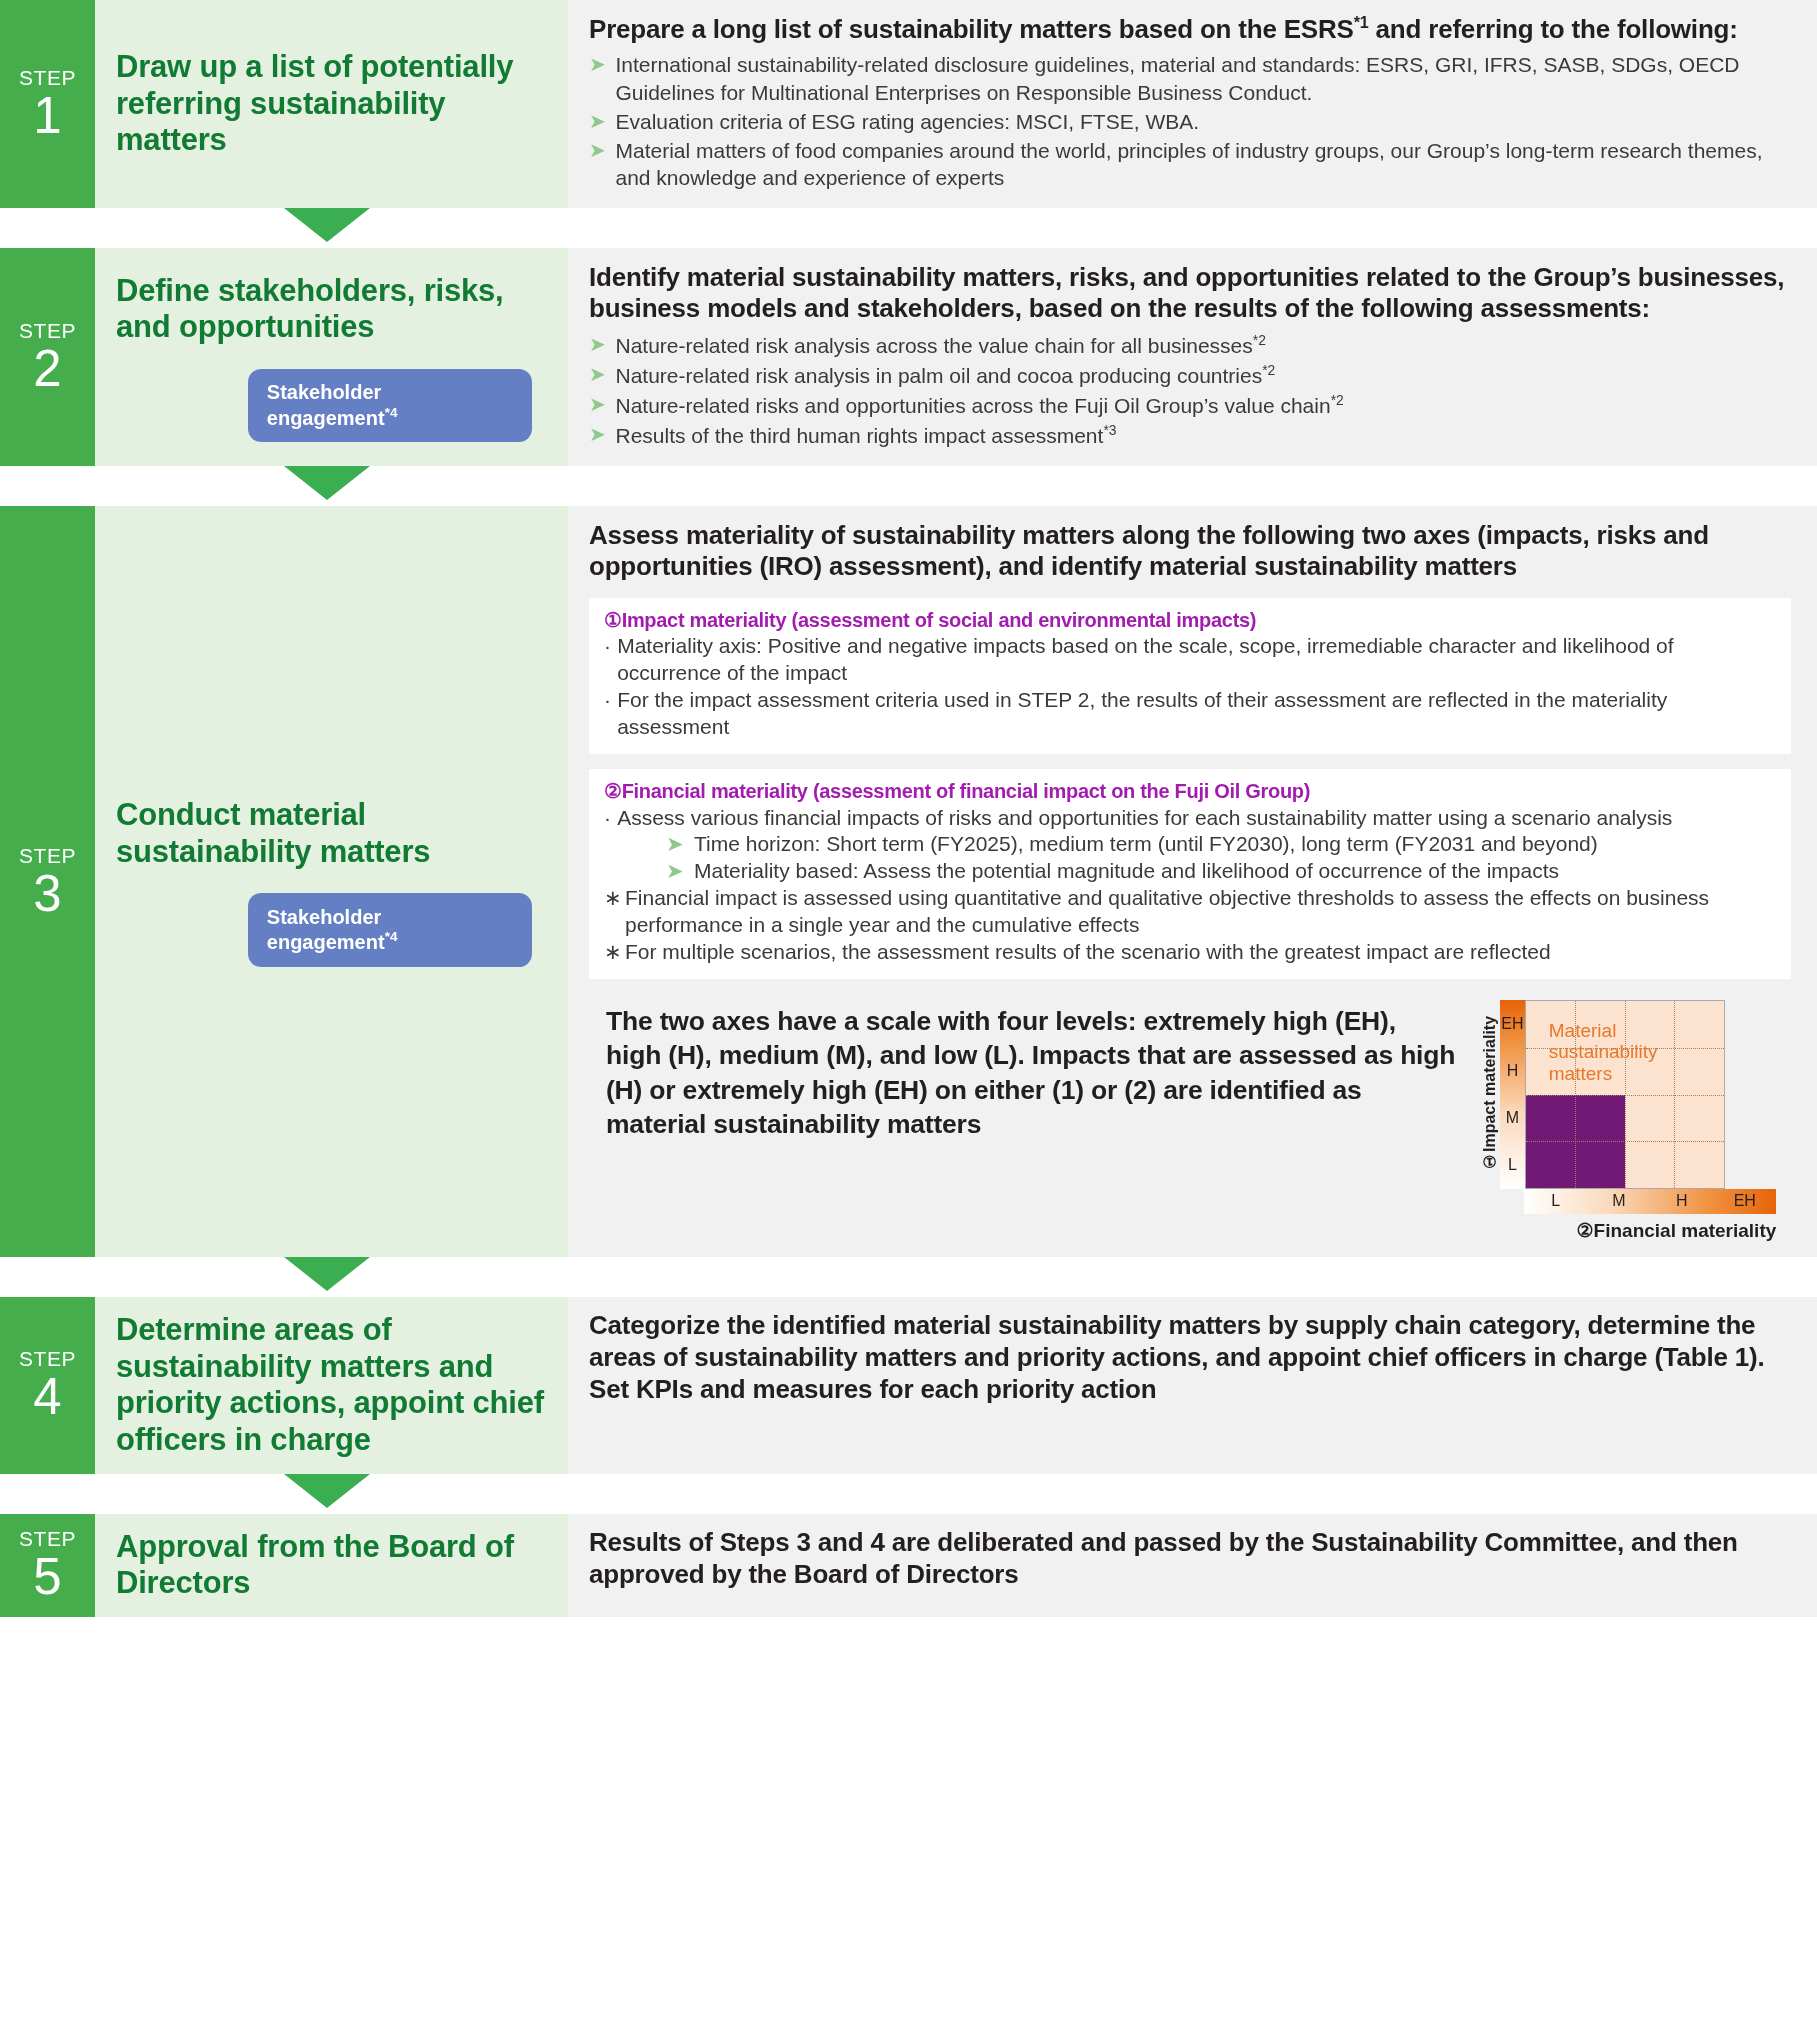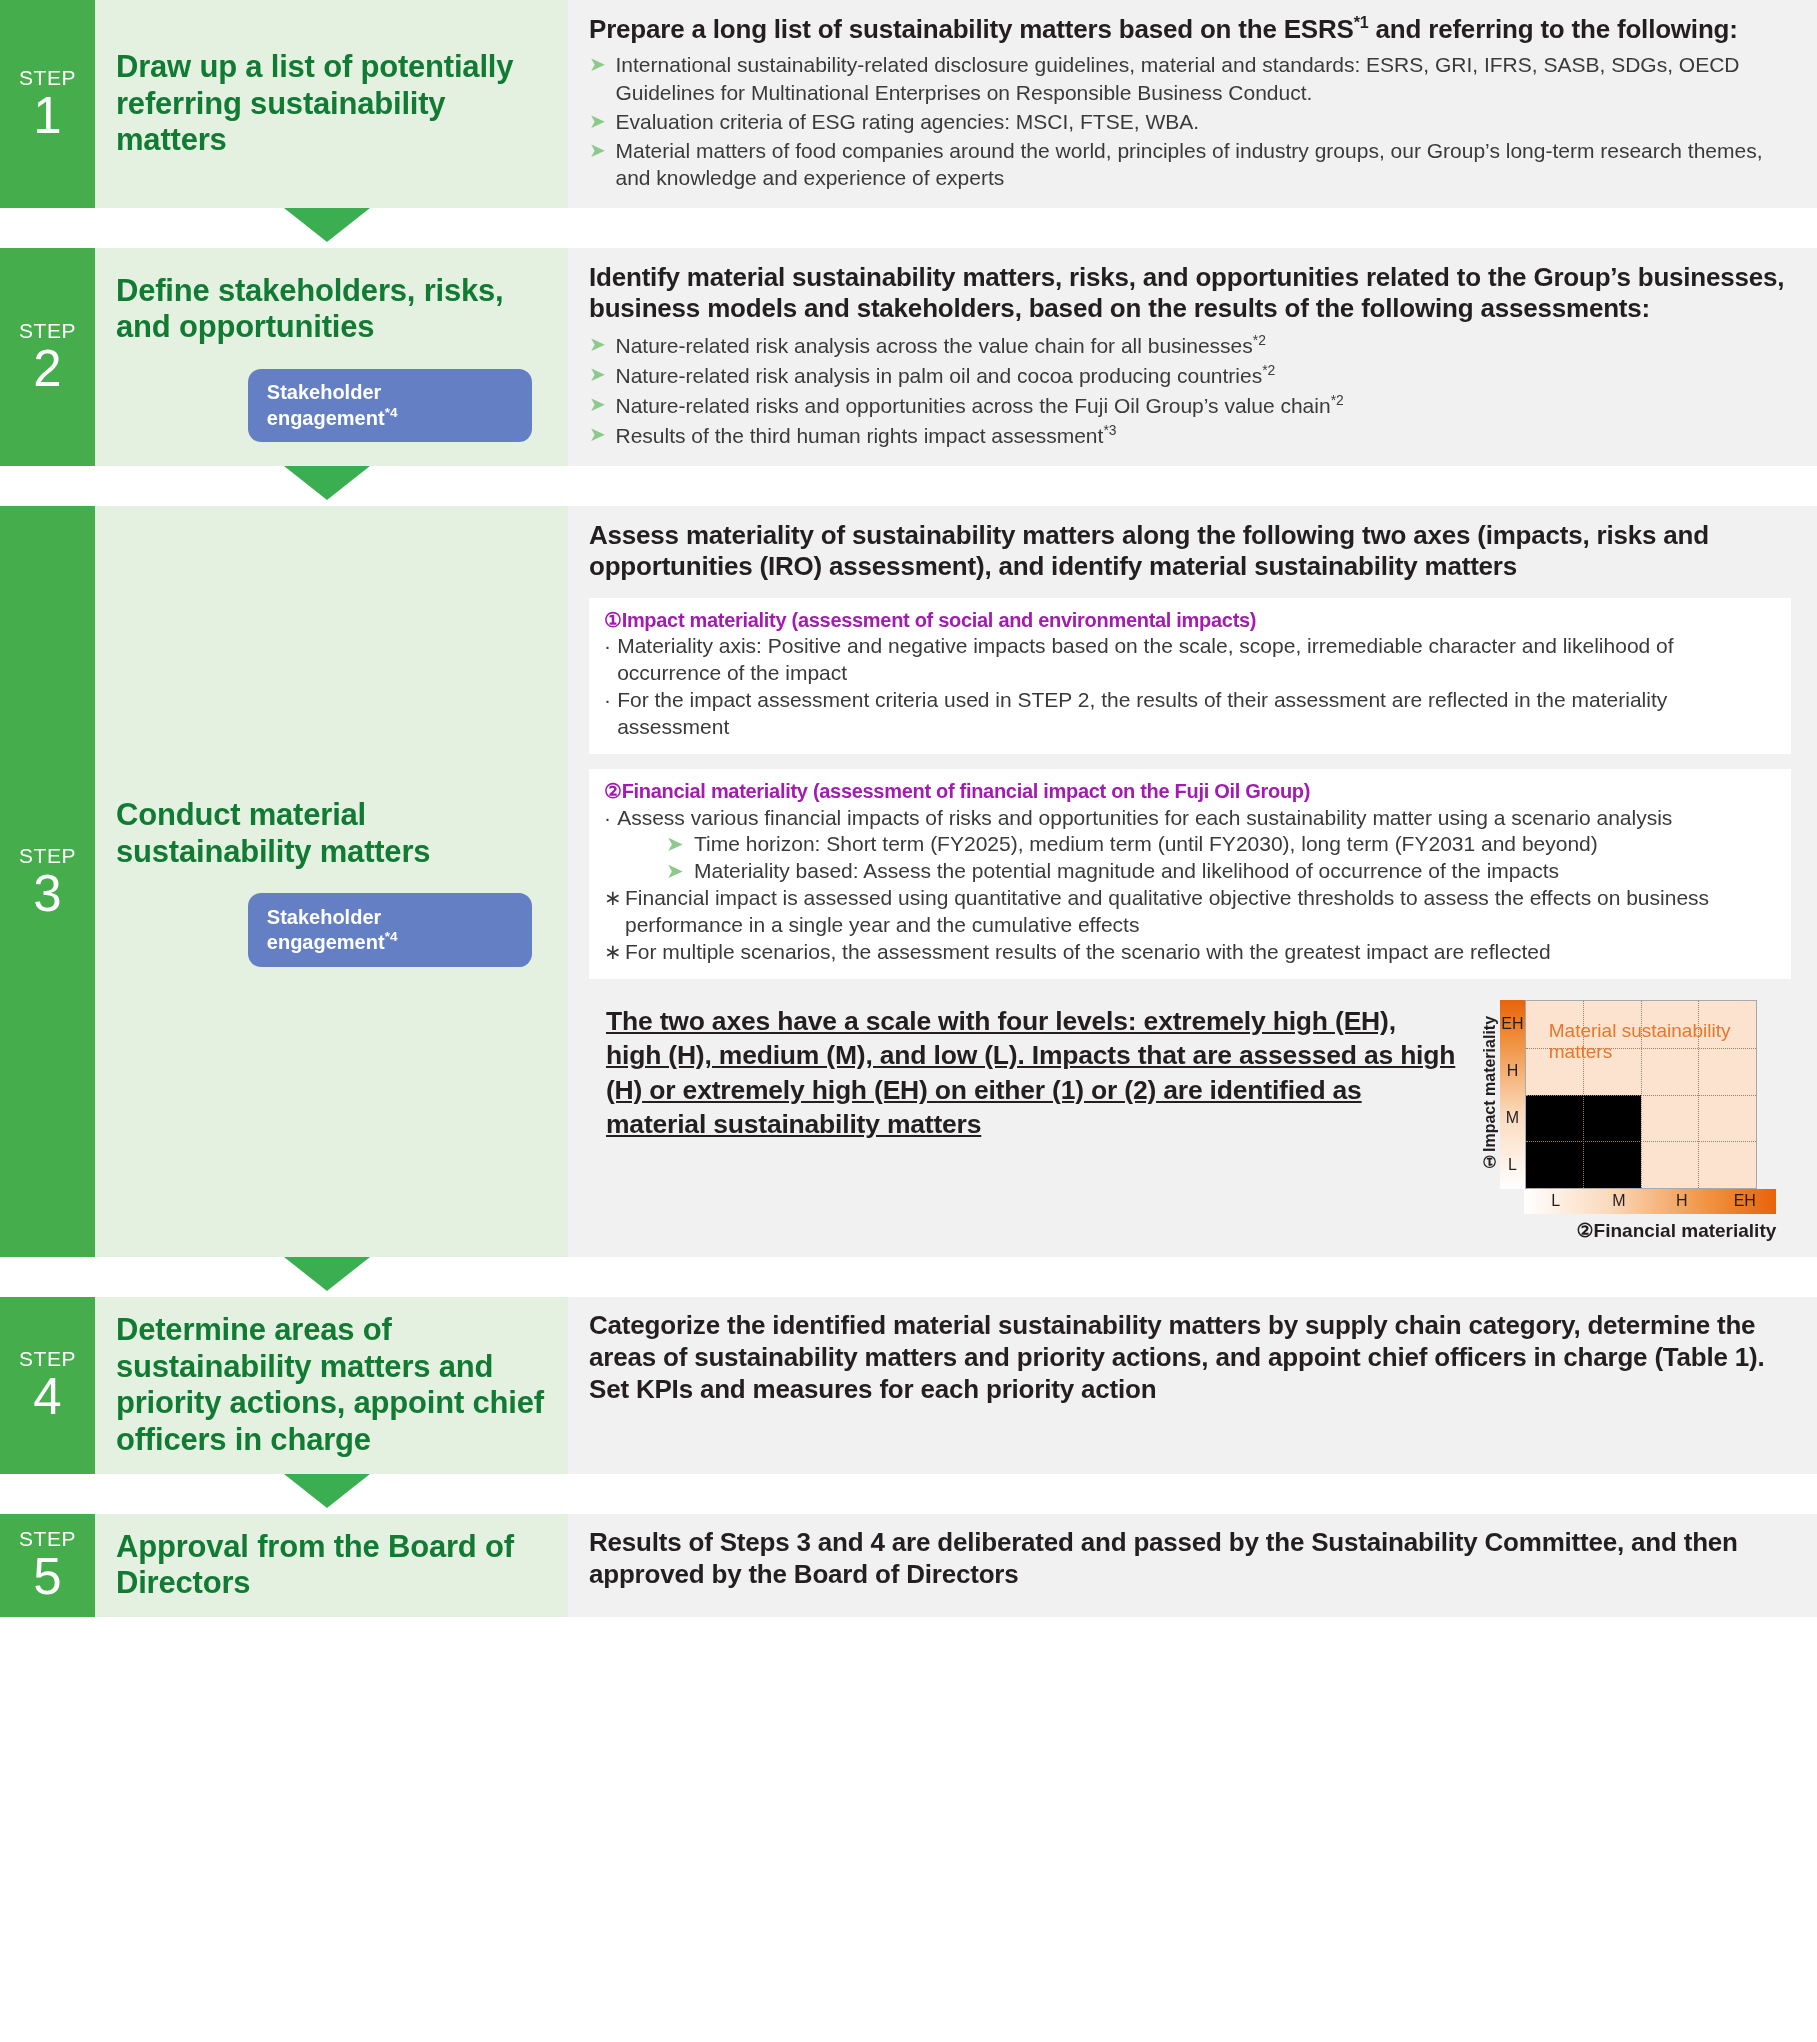--- a/index.html
+++ b/index.html
@@ -174,21 +174,20 @@
   }
   .matrix-text {
     flex: 1 1 auto;
     font-size: 26.5px;
     font-weight: bold;
     color: #231f20;
     line-height: 1.3;
     letter-spacing: -0.2px;
     padding-left: 17px;
     padding-top: 3.8px;
-    text-decoration: underline;
   }
   .matrix-fig {
     flex: 0 0 312px;
     position: relative;
     padding-left: 3.8px;
   }
   .mx-row { display: flex; }
   .mx-ylabel {
     writing-mode: vertical-rl;
     transform: rotate(180deg);
@@ -207,25 +206,25 @@
     background: linear-gradient(to top, #ffffff 0%, #fbd9bc 40%, #f0913f 78%, #e8630a 100%);
     display: flex;
     flex-direction: column;
     justify-content: space-around;
     align-items: center;
     font-size: 16px;
     color: #231f20;
     font-weight: normal;
   }
   .mx-plot {
-    width: 232px;
+    width: 200px;
     height: 189px;
     border: 1.9px solid #a7a9ac;
     position: relative;
-    background: #000000;
+    background: #701a75;
     overflow: hidden;
     text-decoration: underline;
   }
   .mx-fill-top {
     position: absolute; left: 0; top: 0;
     width: 100%; height: 50%;
     background: #fce3cf;
   }
   .mx-fill-right {
     position: absolute; right: 0; top: 50%;

